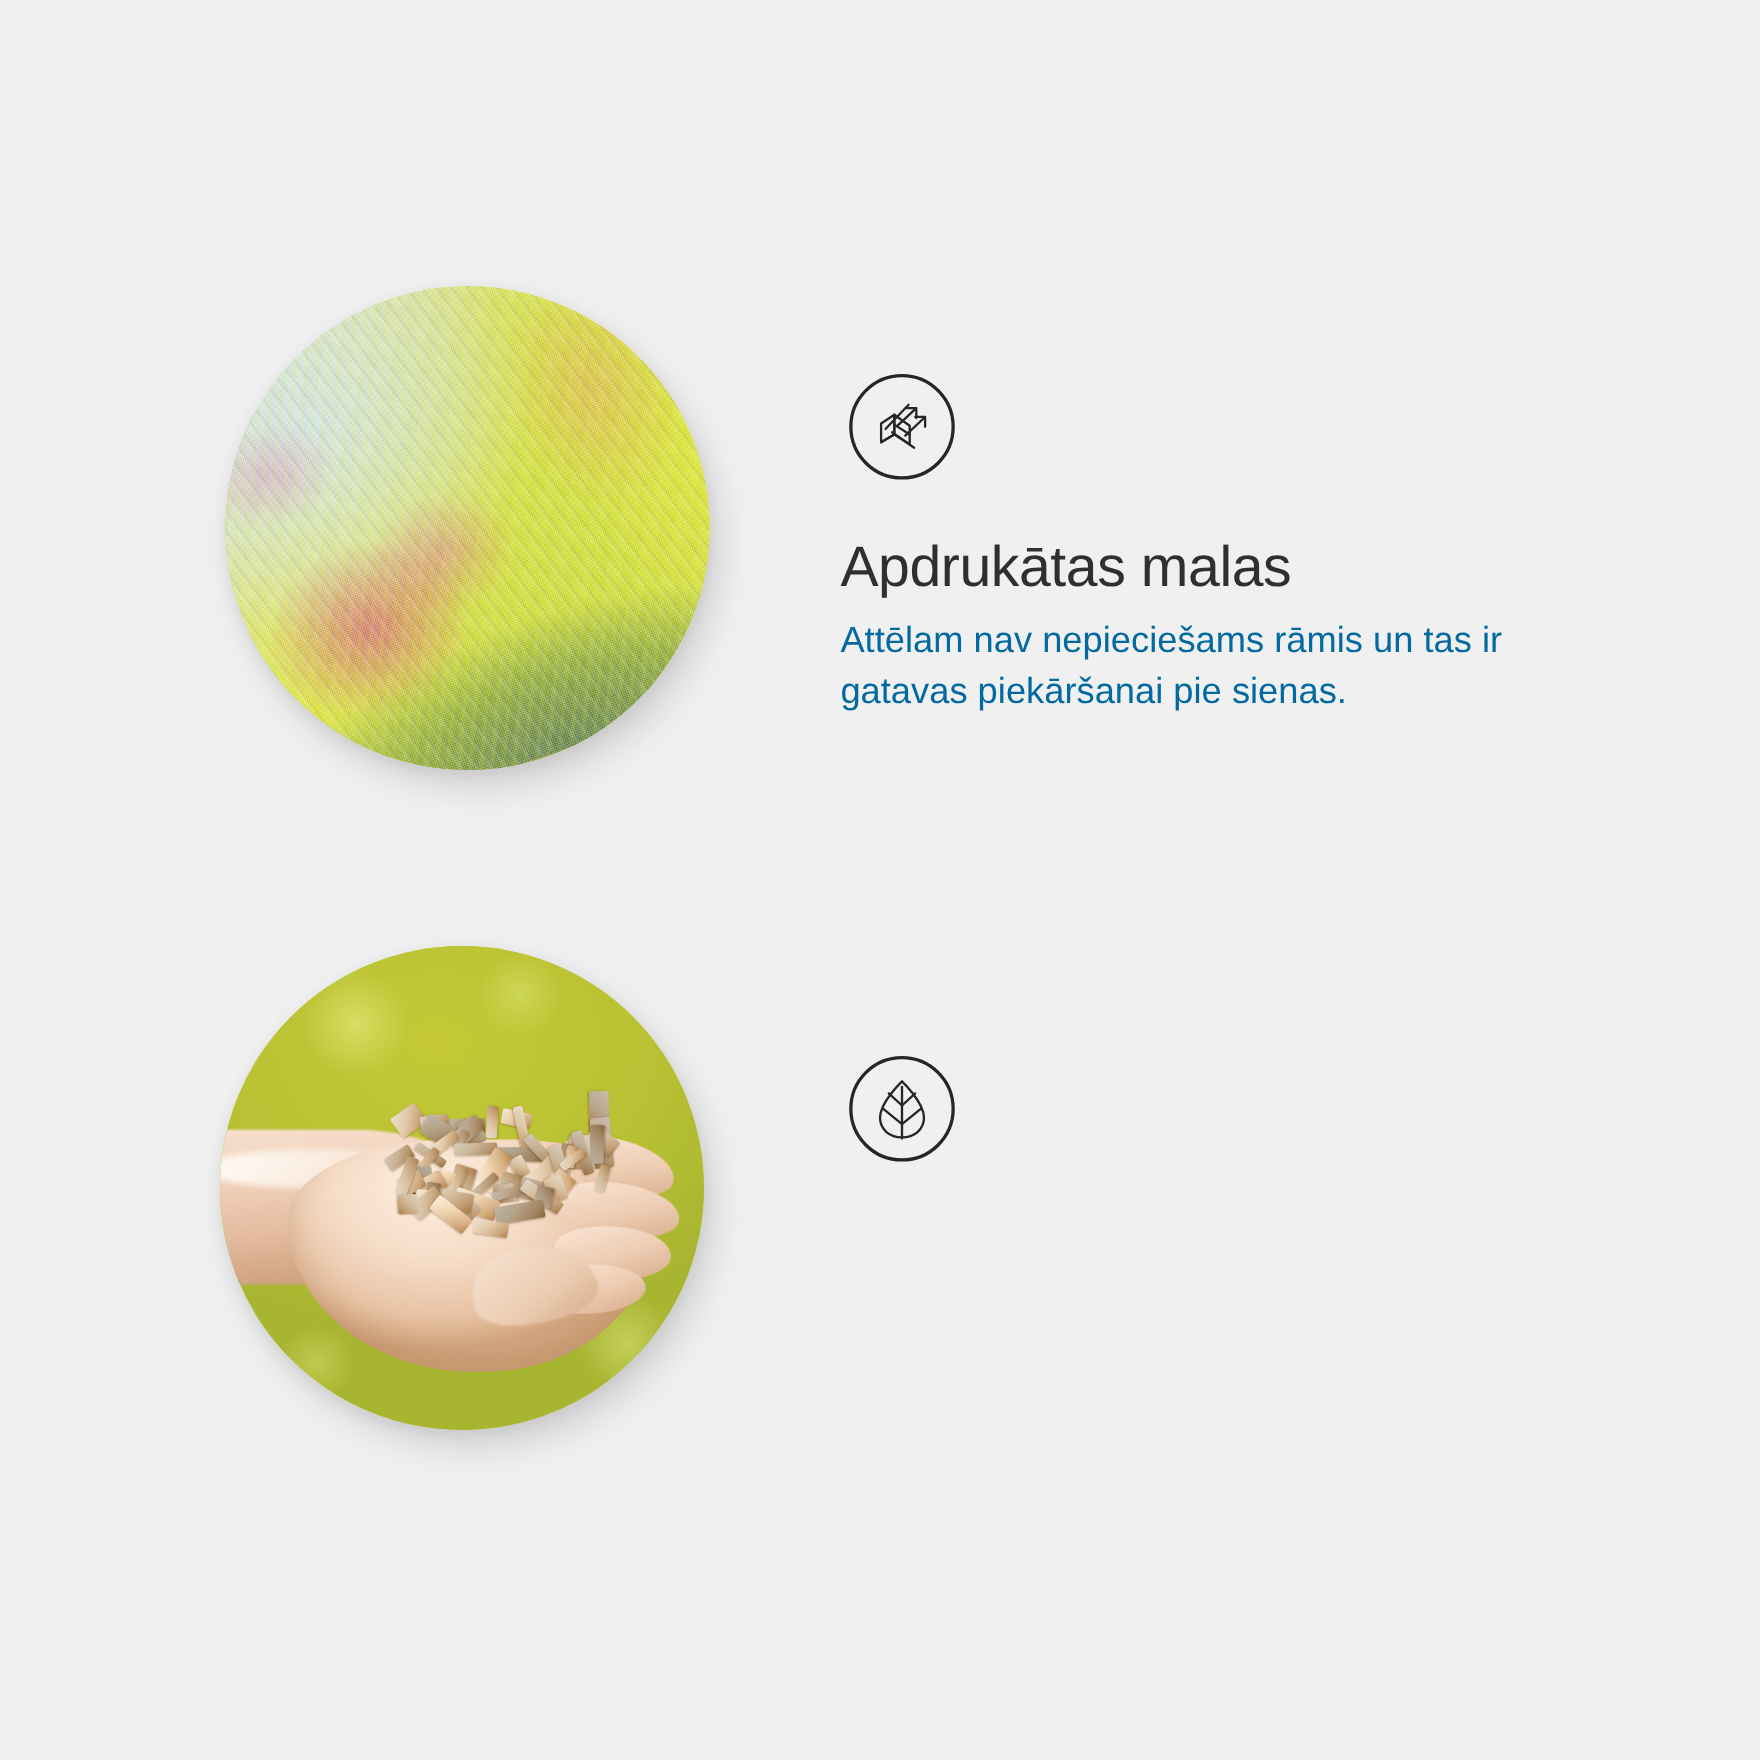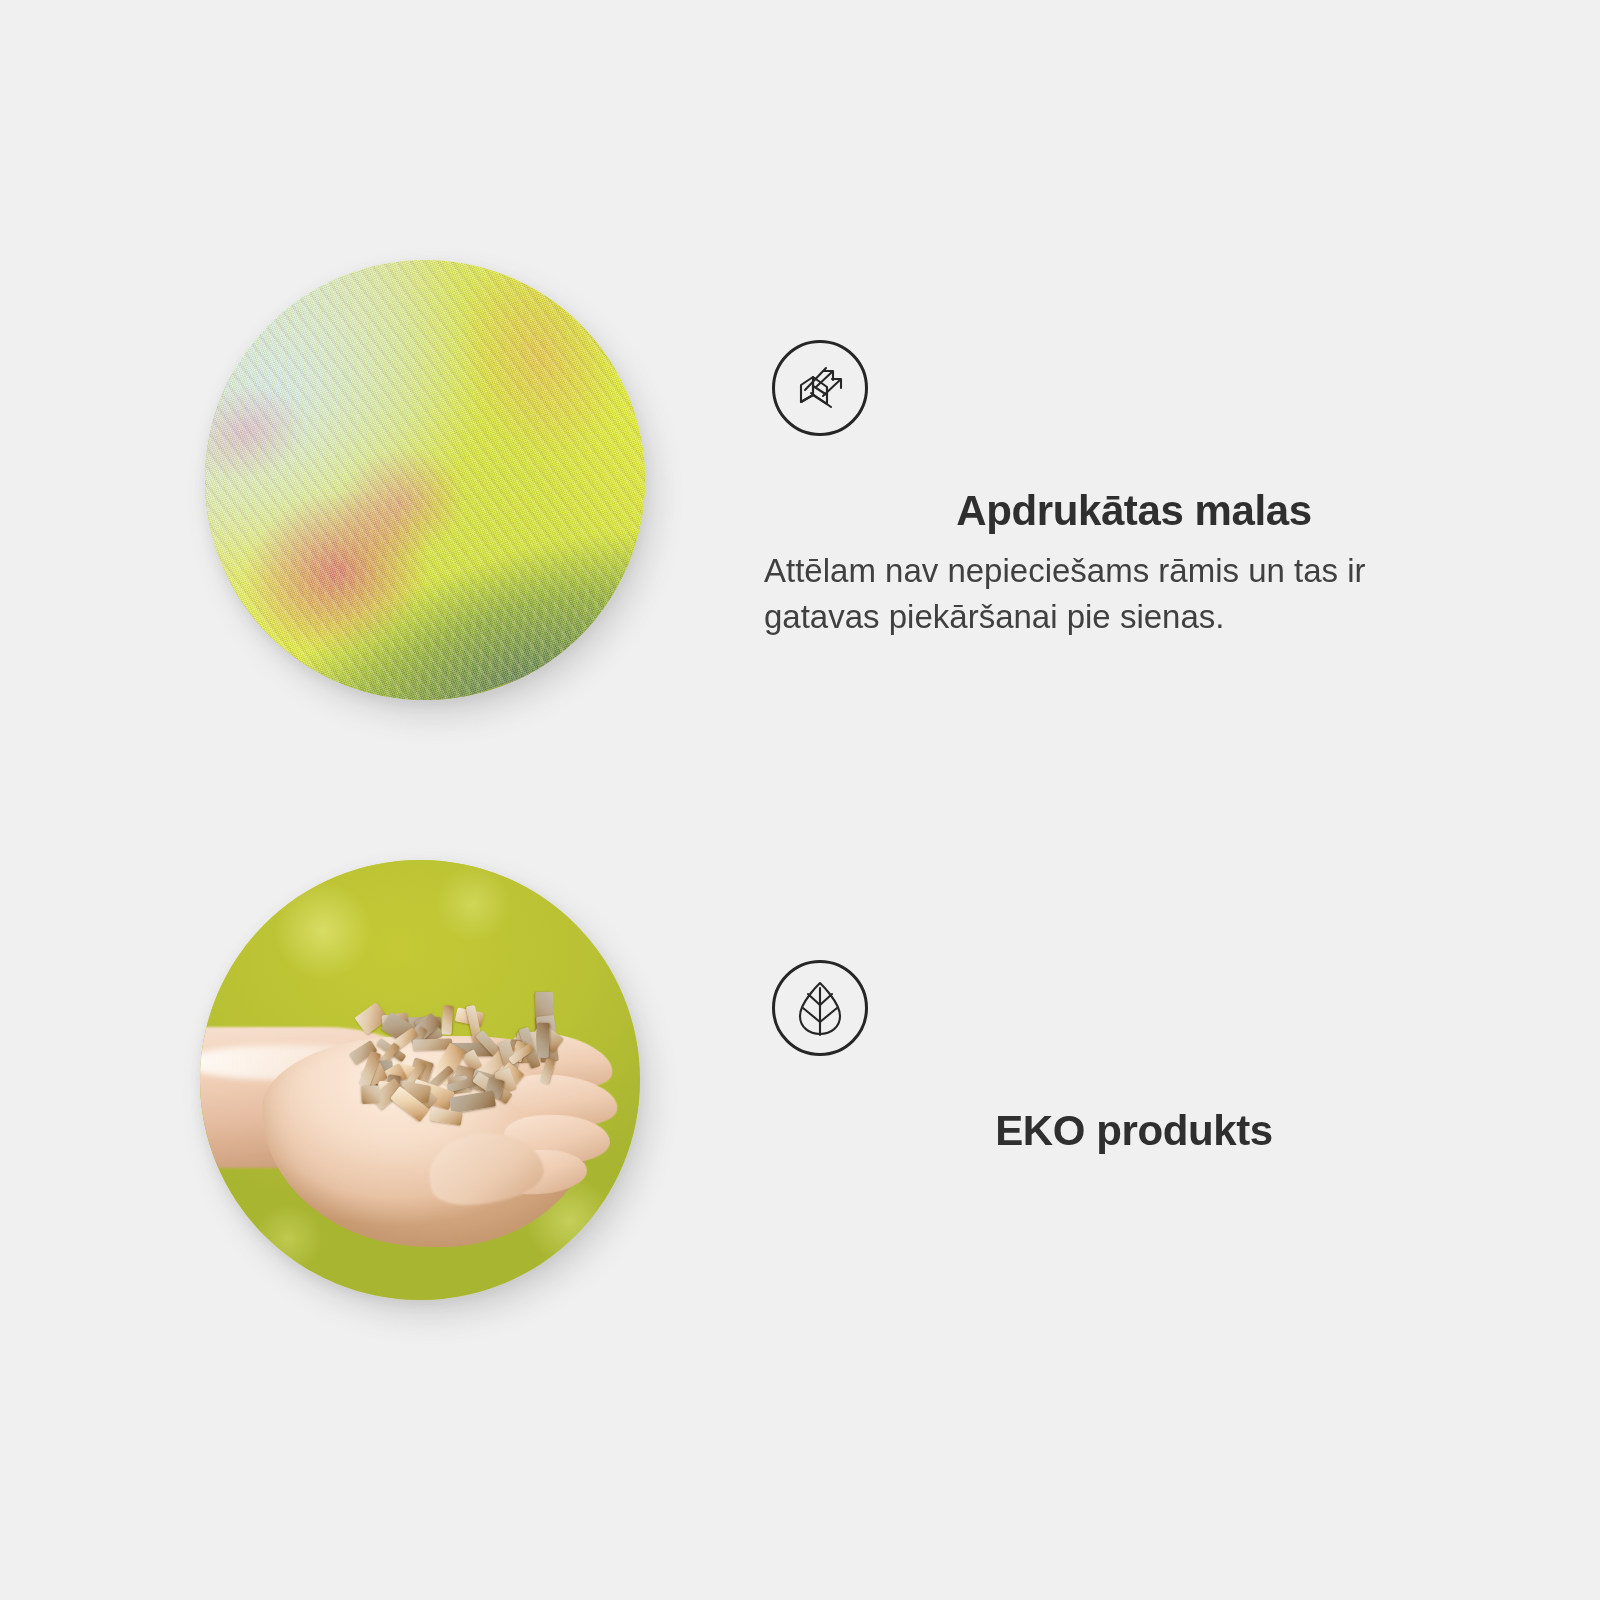--- a/index.html
+++ b/index.html
@@ -266,37 +266,36 @@
     justify-content: center;
     box-sizing: border-box;
     margin-left: 8px;
   }
   .icon-badge svg { display: block; }
 
   .feature-title {
     margin: 0;
     padding: 0;
     font-family: "Liberation Sans", sans-serif;
-    font-size: 42px;
-    font-weight: bold;
+    font-size: 52px;
+    font-weight: normal;
     color: #2f2f2f;
     letter-spacing: -0.4px;
     line-height: 1.1;
-    text-align: center;
   }
   #feature-0 .feature-title { margin-top: 52px; }
   #feature-1 .feature-title { margin-top: 52px; }
 
   .feature-desc {
     margin: 14px 0 0 0;
     padding: 0;
     font-family: "Liberation Sans", sans-serif;
     font-size: 33px;
     font-weight: normal;
-    color: #404040;
+    color: #0369a1;
     line-height: 1.38;
     max-width: 712px;
   }
 </style>
 </head>
 <body>
 
 <div class="page">
 
   <section class="feature" id="feature-0">
@@ -423,18 +422,17 @@
 
           <path d="M28 10 L28 57"></path>
 
           <path d="M28 27 L16 16"></path>
           <path d="M28 27 L40 16"></path>
           <path d="M28 44 L11 30"></path>
           <path d="M28 44 L45 30"></path>
         </svg>
       </div>
 
-      <h2 class="feature-title">EKO produkts</h2>
 
     </div>
   </section>
 
 </div>
 
 </body></html>

